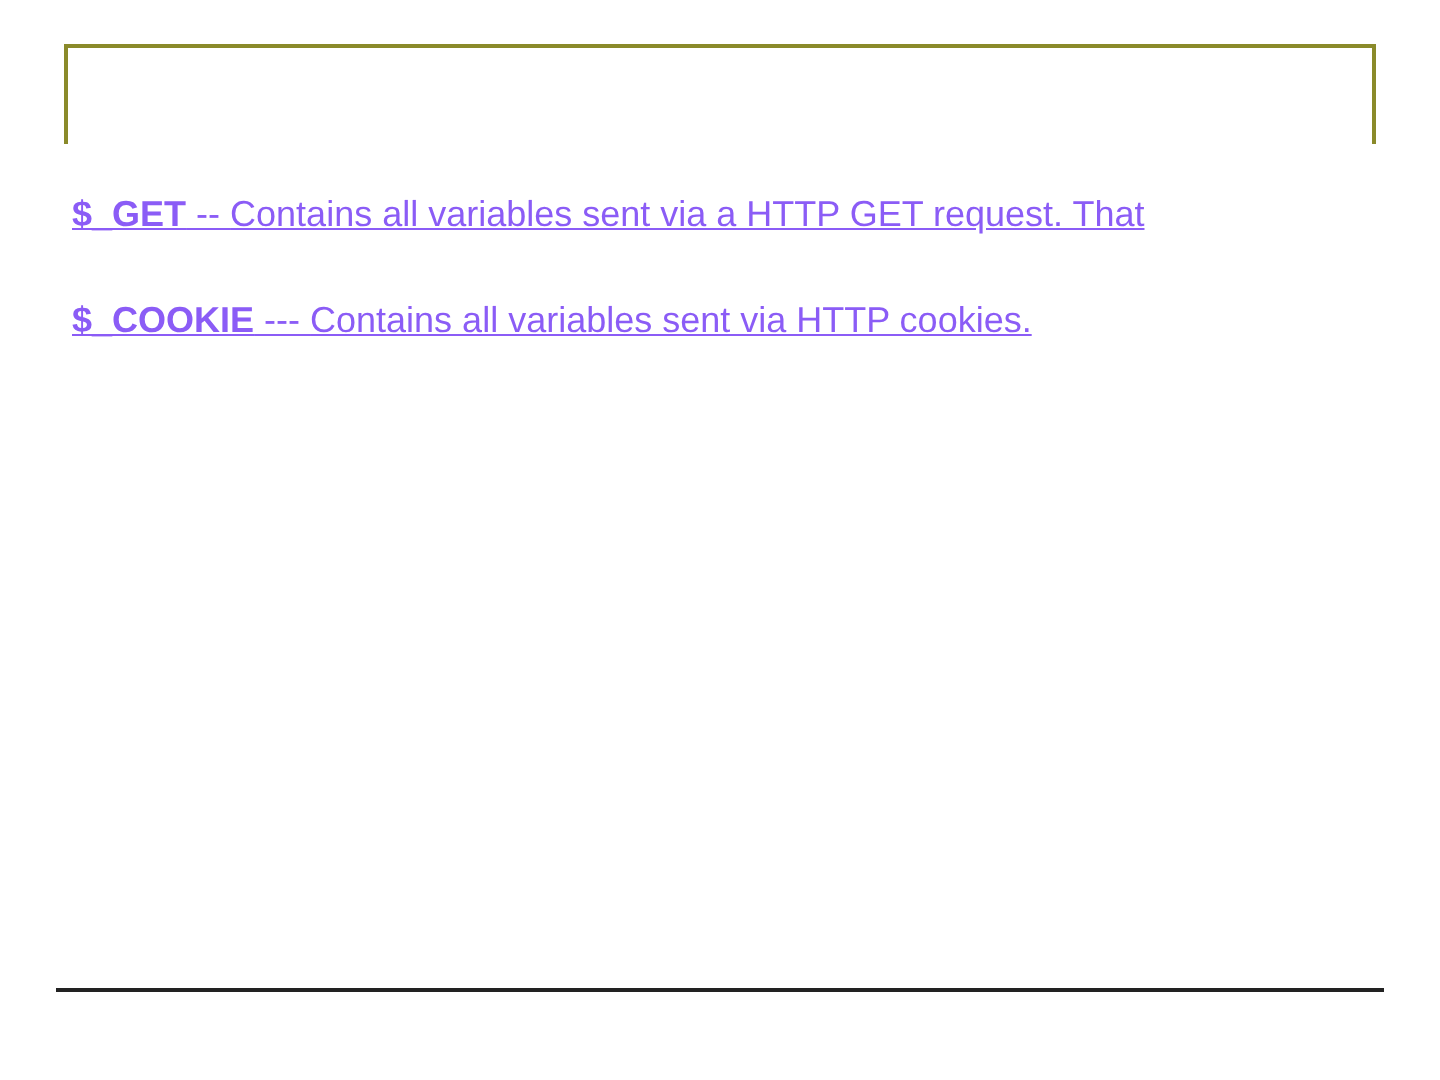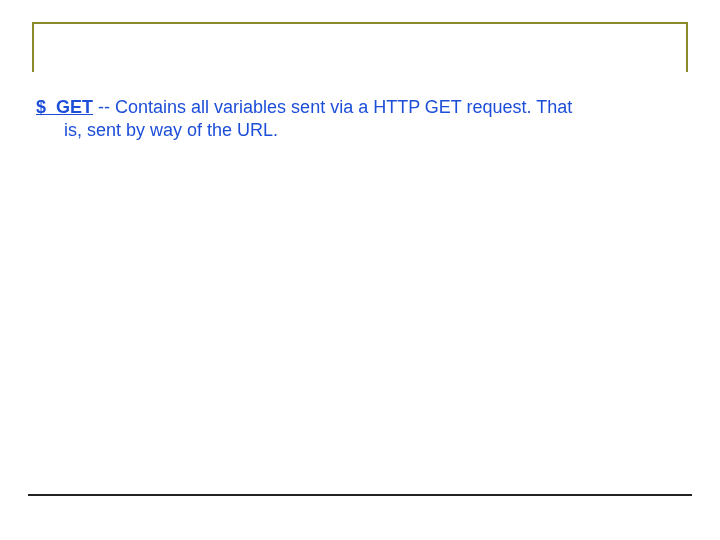--- a/index.html
+++ b/index.html
@@ -34,23 +34,24 @@
     right: 28px;
     top: 494px;
     height: 2px;
     background: #222;
   }
   .content {
     position: absolute;
     left: 36px;
     top: 96px;
     width: 648px;
-    color: #1d4ed8;
+    color: #8b5cf6;
     font-size: 18px;
     line-height: 1.28;
+    text-decoration: underline;
   }
   .entry {
     margin-bottom: 30px;
   }
   .var {
     font-weight: bold;
     text-decoration: underline;
   }
   .cont {
     padding-left: 28px;
@@ -59,22 +60,24 @@
 </head>
 <body>
 
 <div class="slide">
   <div class="top-frame"></div>
 
   <div class="content">
 
     <div class="entry">
       <span class="var">$_GET</span><span>  --  </span><span>Contains all variables sent via a HTTP GET request. That</span>
-      <div class="cont">is, sent by way of the URL.</div>
     </div>
 
 
 
+    <div class="entry">
+      <span class="var">$_COOKIE</span><span> ---  </span><span>Contains all variables sent via HTTP cookies.</span>
+    </div>
 
   </div>
 
   <div class="bottom-line"></div>
 </div>
 
 </body></html>

